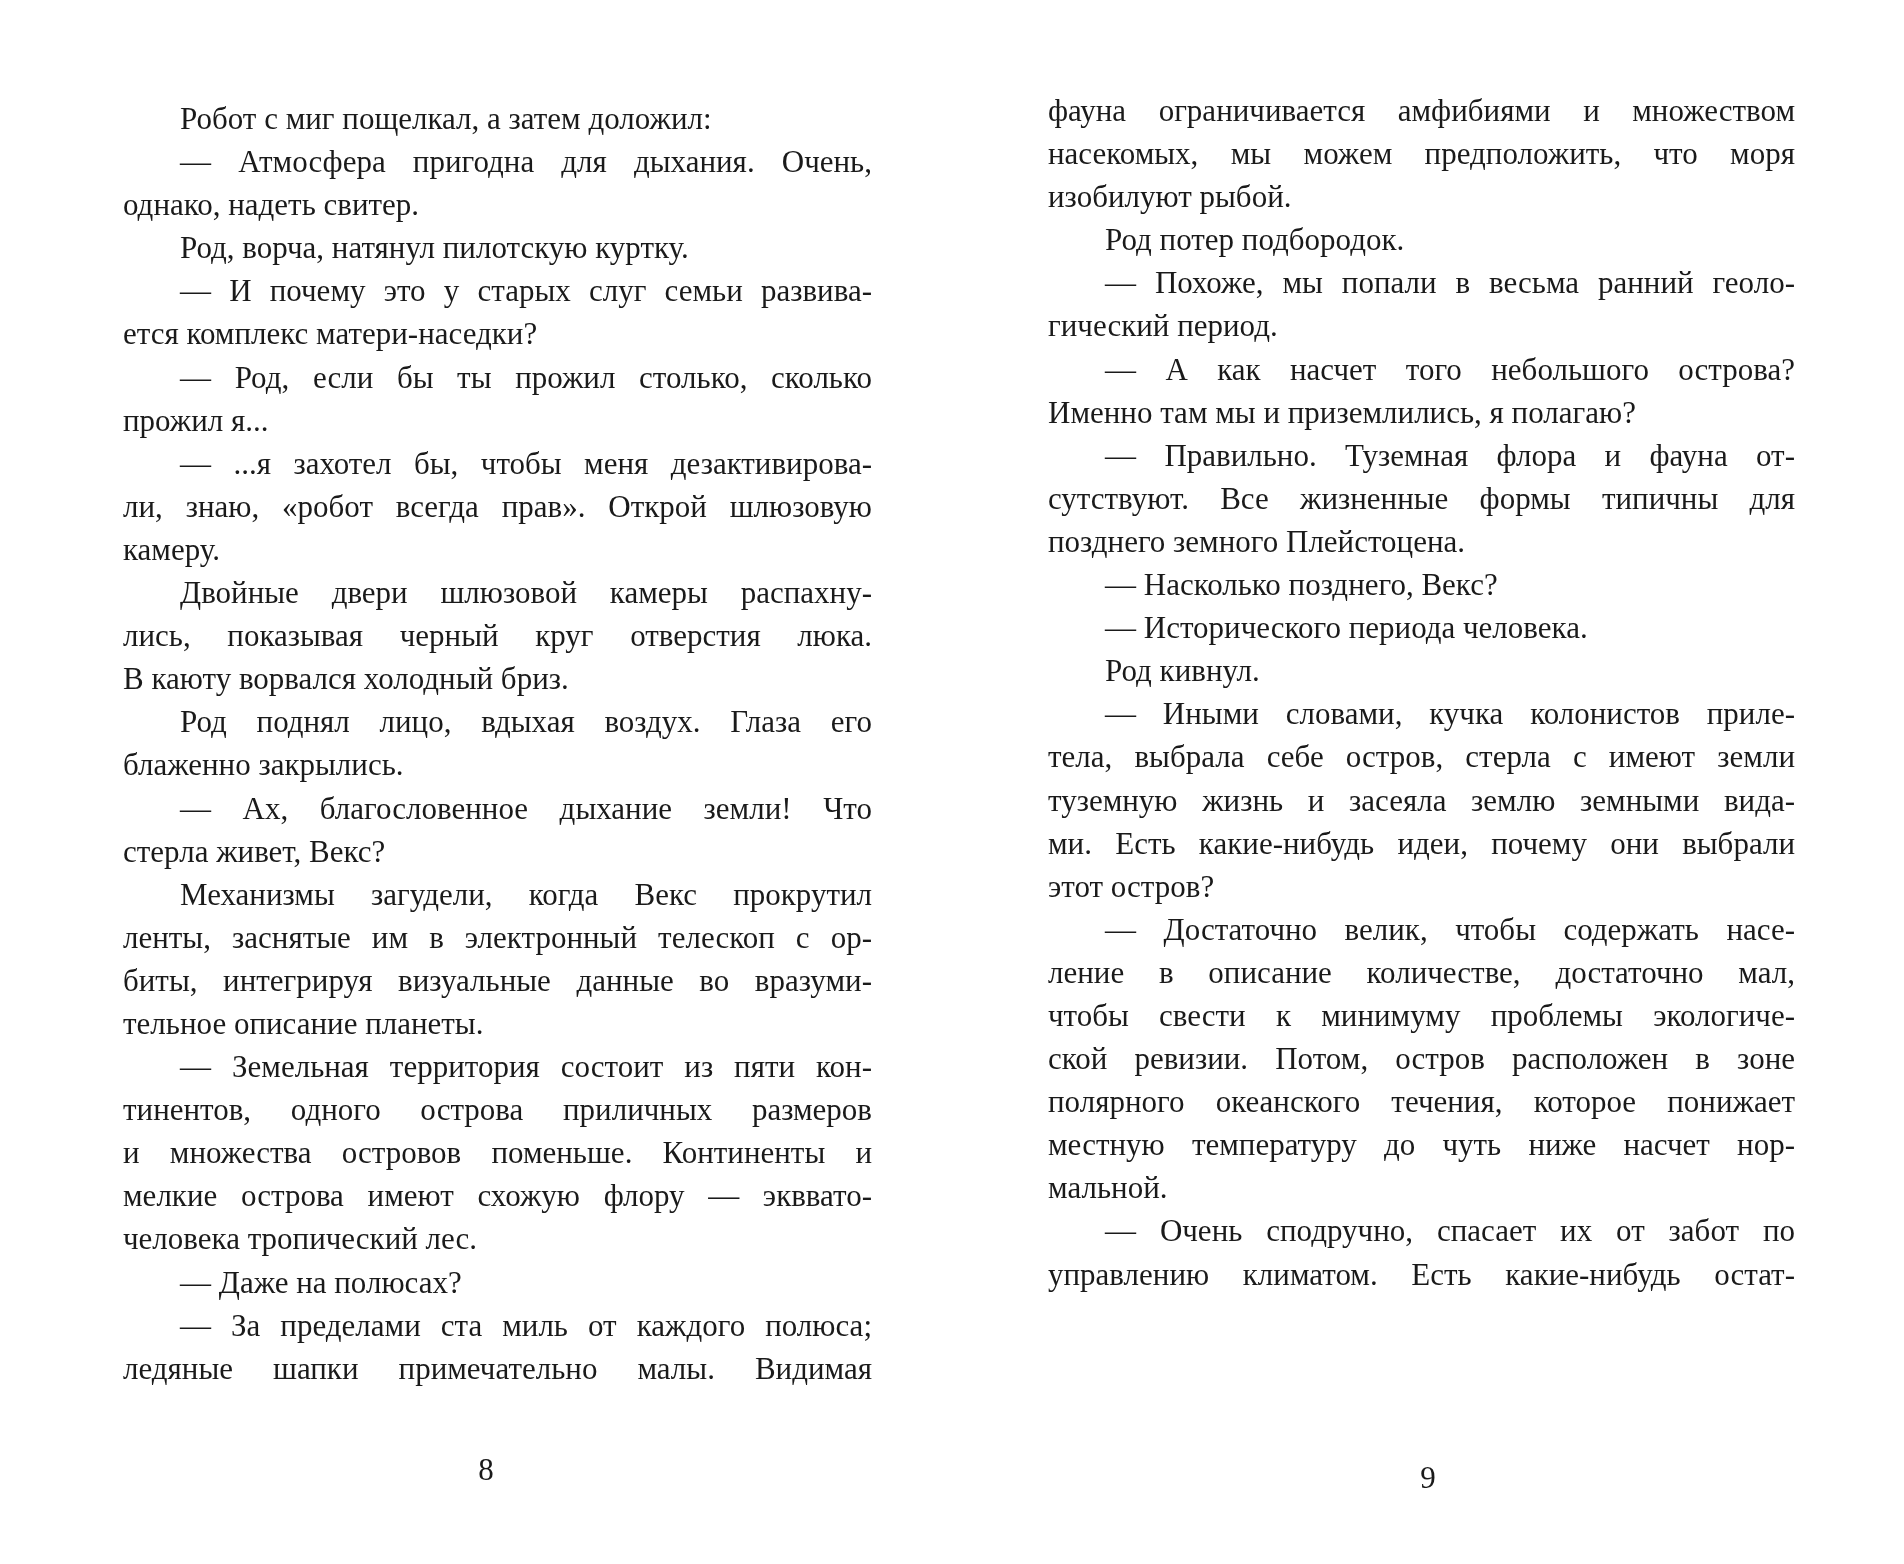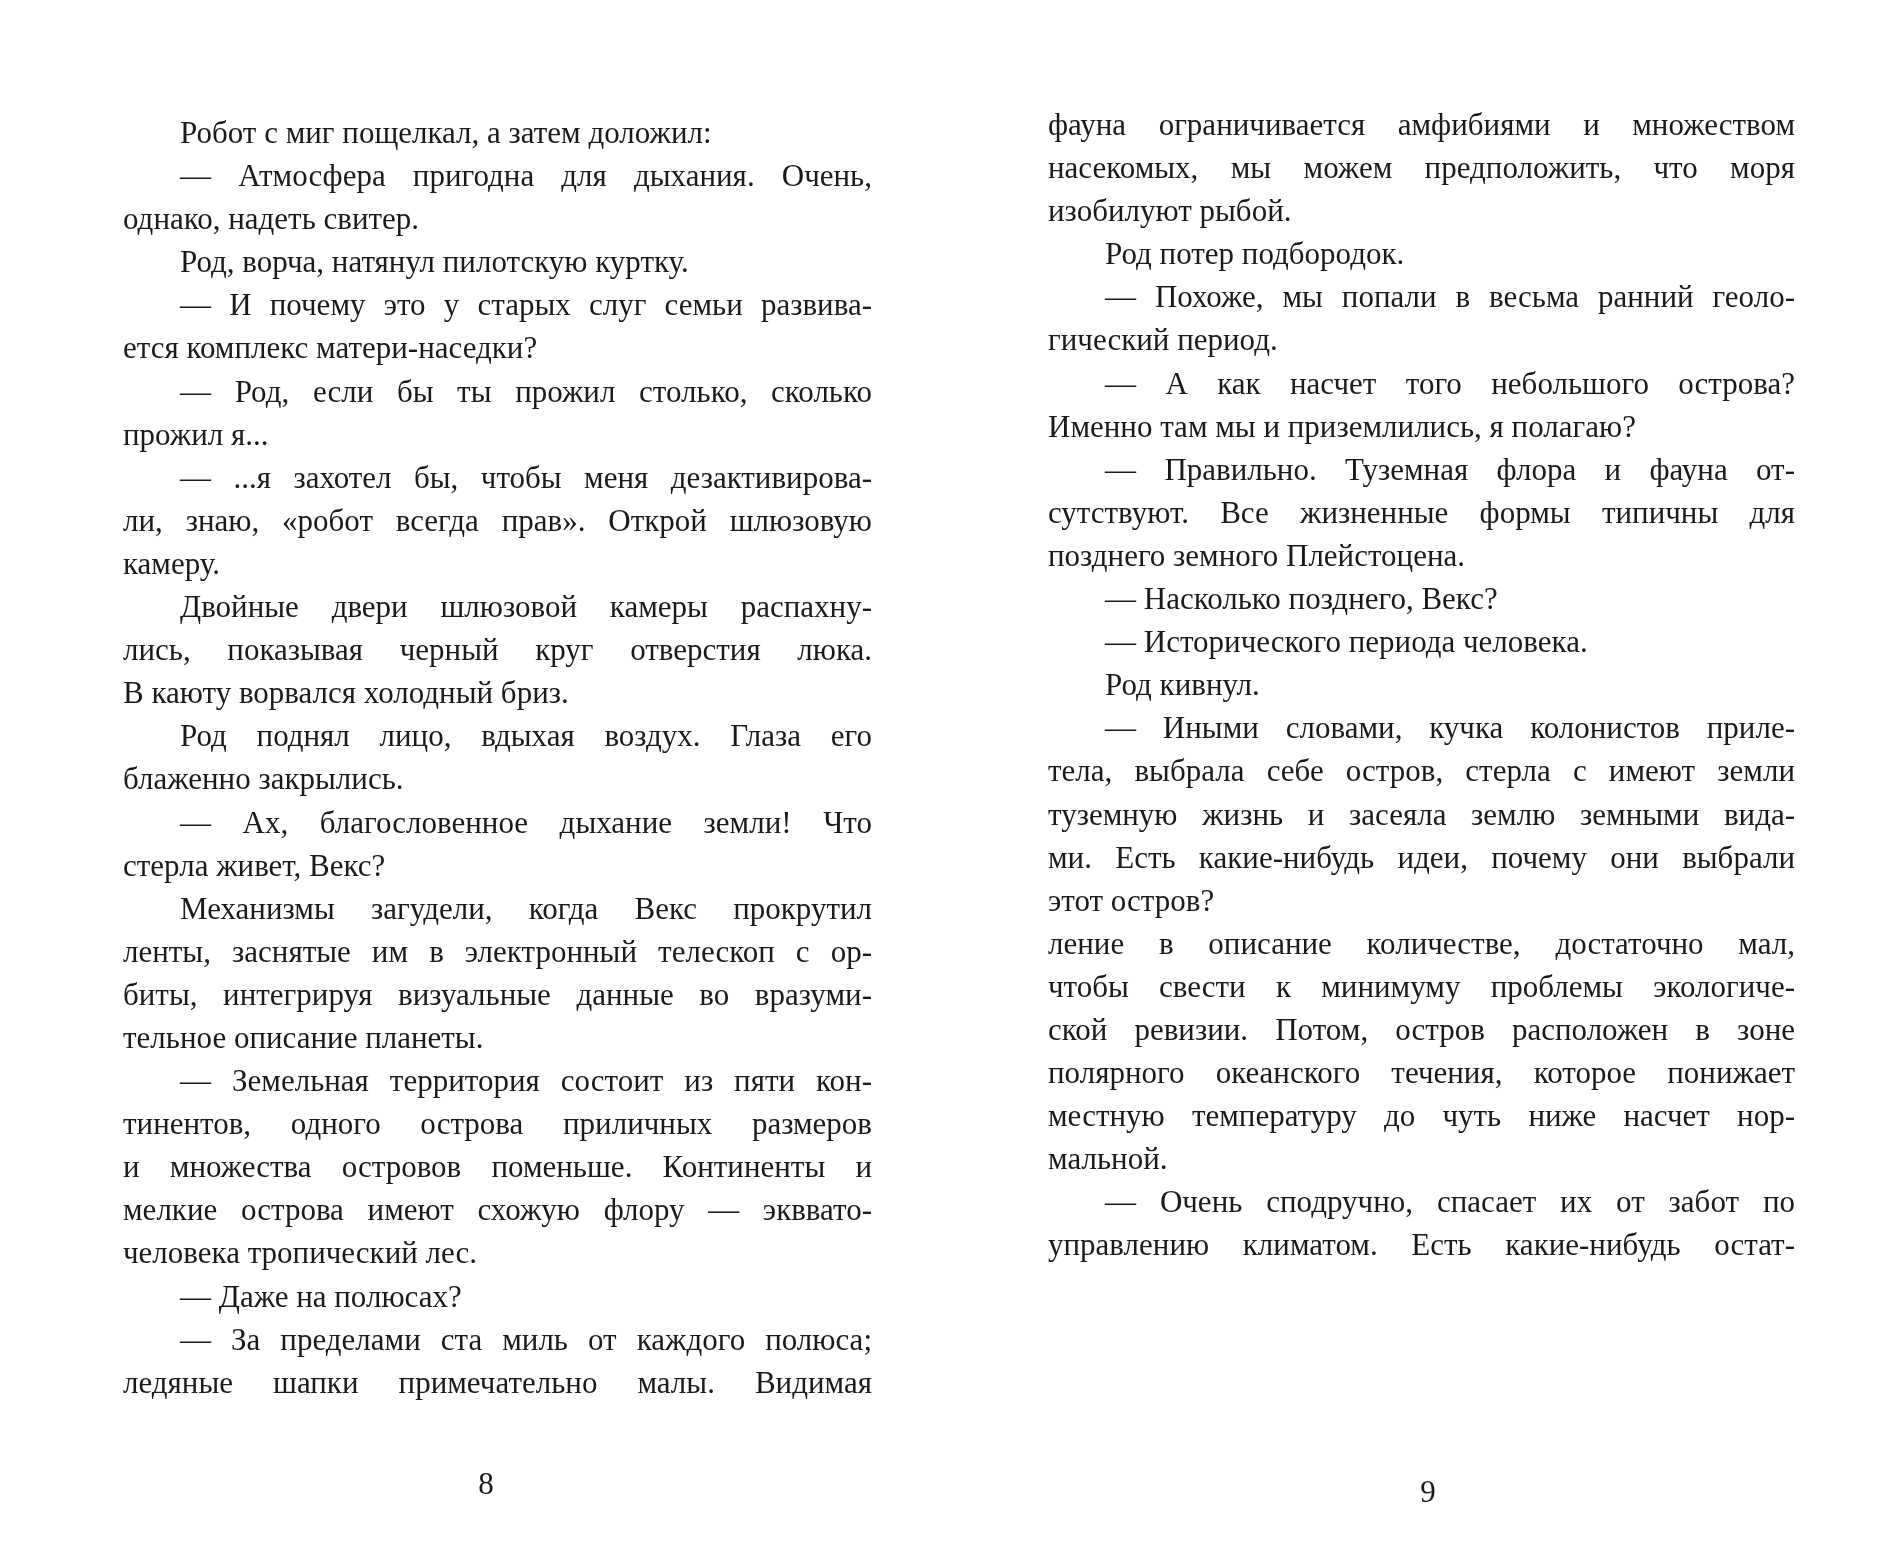--- a/index.html
+++ b/index.html
@@ -12,21 +12,20 @@
     height: 1564px;
     position: relative;
     overflow: hidden;
     font-family: "Liberation Serif", "DejaVu Serif", serif;
     color: #1a1a1a;
   }
   .page {
     position: absolute;
     top: 0;
     height: 1292px;
-    margin-top: 14px;
   }
   .page-left { left: 0; width: 952px; }
   .page-right { left: 952px; width: 952px; }
 
   .column {
     position: absolute;
     top: 97px;
   }
   .page-left .column { left: 123px; width: 749px; }
   .page-right .column { left: 96px; width: 747px; }
@@ -107,20 +106,21 @@
       <div class="line">сутствуют. Все жизненные формы типичны для</div>
       <div class="line last">позднего земного Плейстоцена.</div>
       <div class="line indent last">— Насколько позднего, Векс?</div>
       <div class="line indent last">— Исторического периода человека.</div>
       <div class="line indent last">Род кивнул.</div>
       <div class="line indent">— Иными словами, кучка колонистов приле-</div>
       <div class="line">тела, выбрала себе остров, стерла с имеют земли</div>
       <div class="line">туземную жизнь и засеяла землю земными вида-</div>
       <div class="line">ми. Есть какие-нибудь идеи, почему они выбрали</div>
       <div class="line last">этот остров?</div>
+      <div class="line indent">— Достаточно велик, чтобы содержать насе-</div>
       <div class="line">ление в описание количестве, достаточно мал,</div>
       <div class="line">чтобы свести к минимуму проблемы экологиче-</div>
       <div class="line">ской ревизии. Потом, остров расположен в зоне</div>
       <div class="line">полярного океанского течения, которое понижает</div>
       <div class="line">местную температуру до чуть ниже насчет нор-</div>
       <div class="line last">мальной.</div>
       <div class="line indent">— Очень сподручно, спасает их от забот по</div>
       <div class="line">управлению климатом. Есть какие-нибудь остат-</div>
     </div>
   <div class="page-number">9</div>

